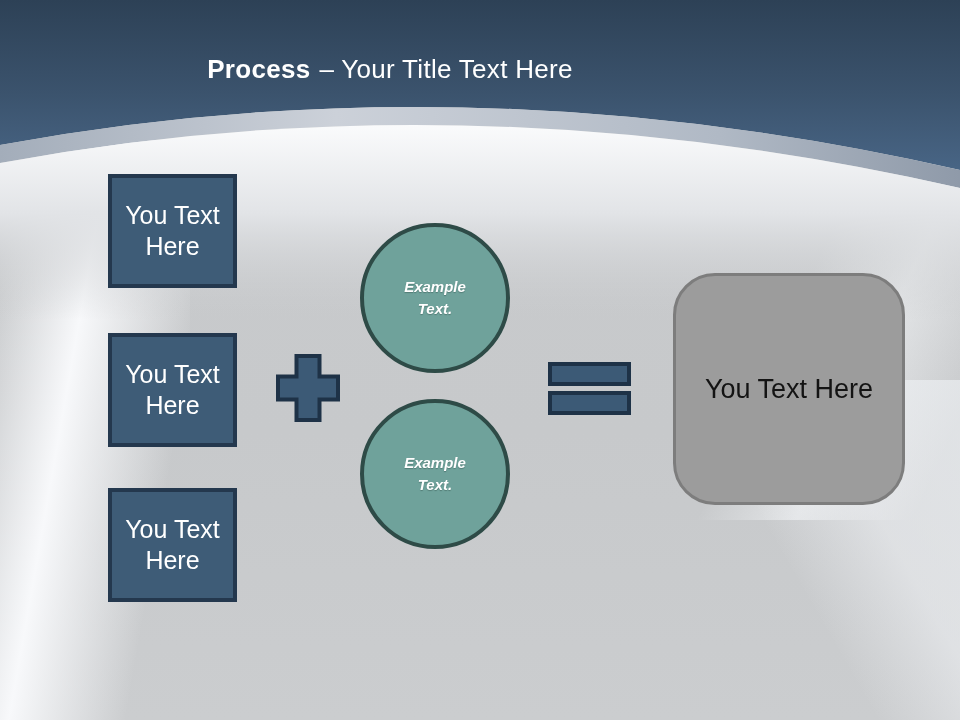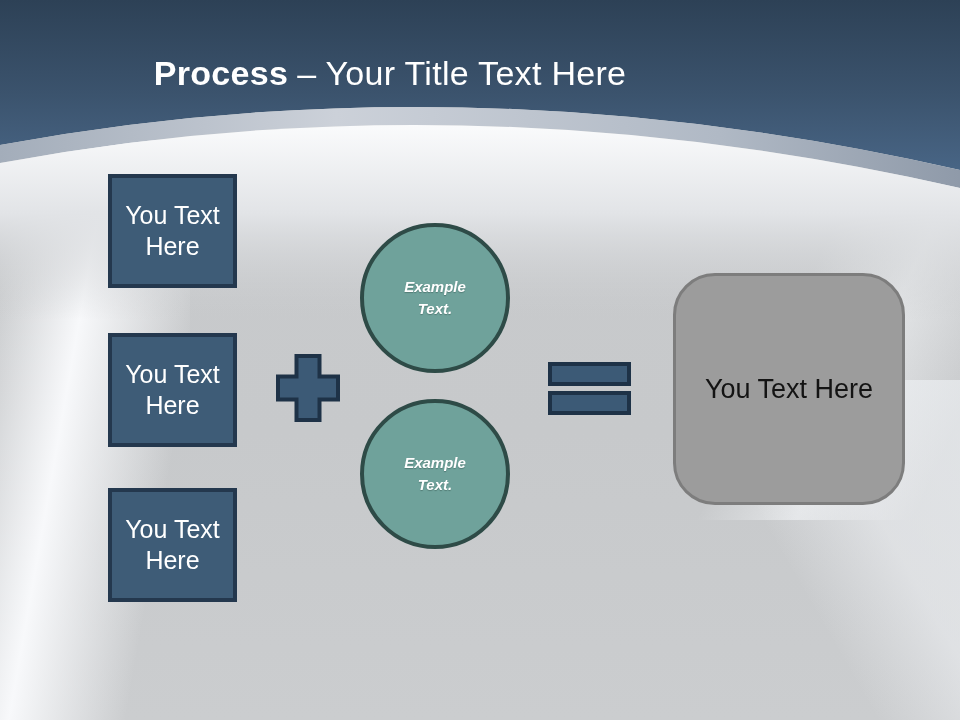--- a/index.html
+++ b/index.html
@@ -44,21 +44,21 @@
   }
   #curve-svg { left: 0; top: 0; }
 
   
   #title {
     position: absolute;
     left: 0; top: 54px;
     width: 780px;
     text-align: center;
     color: #ffffff;
-    font-size: 34px;
+    font-size: 26px;
     letter-spacing: 0.3px;
     white-space: nowrap;
   }
   #title .t-bold { font-weight: bold; }
   #title .t-rest { font-weight: 400; margin-left: 9px; }
 
   
   .side-box {
     position: absolute;
     left: 108px;

